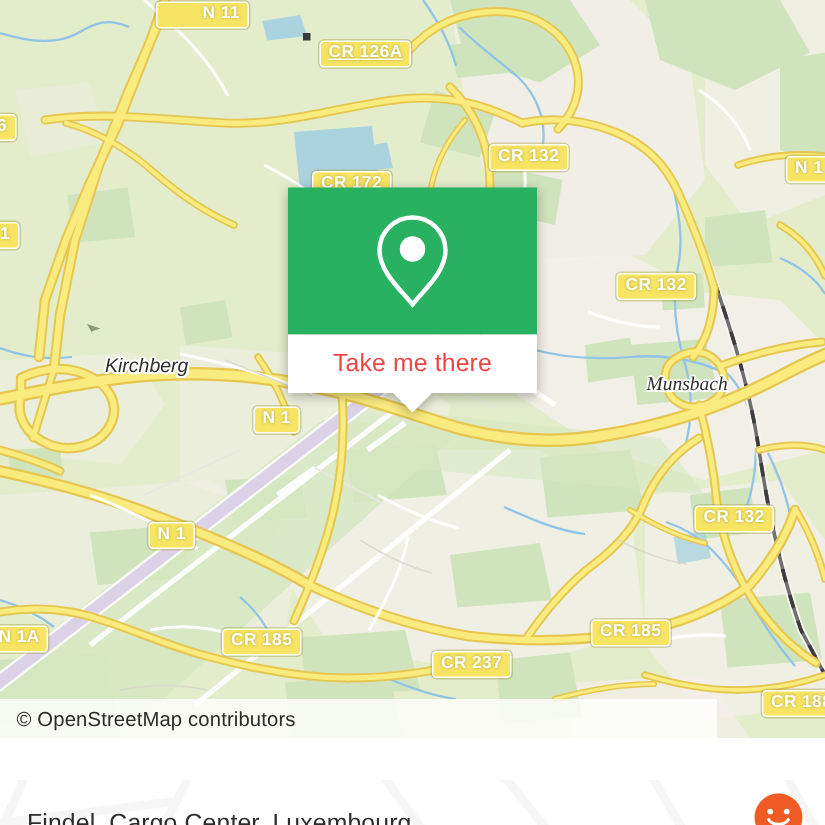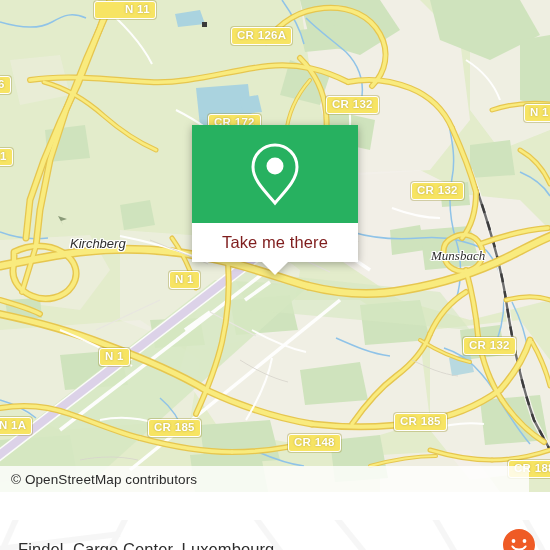--- a/index.html
+++ b/index.html
@@ -12,21 +12,21 @@
 
   
   #map{
     position:absolute;left:0;top:0;width:550px;height:492px;overflow:hidden;
     background:#e3eccb;
   }
   #mapsvg{position:absolute;left:0;top:0;width:550px;height:492px;display:block;}
 
   
   .attrib{
-    position:absolute;left:0;bottom:0;width:529px;height:26px;
+    position:absolute;left:0;bottom:0;width:478px;height:26px;
     background:rgba(255,255,255,0.80);
     display:flex;align-items:center;
     box-sizing:border-box;padding-left:11px;
   }
   .attrib span{
     font-size:13.5px;color:#2b2b2b;letter-spacing:.1px;
     font-family:"Liberation Sans", sans-serif;
   }
 
   
@@ -67,21 +67,21 @@
     background:#27b160;
     height:98px;
     display:flex;align-items:center;justify-content:center;
   }
   #popup .pbody{
     background:#ffffff;
     height:39px;
     display:flex;align-items:center;justify-content:center;
   }
   #popup .pbody span{
-    font-size:16.5px;color:#7f1d1d;letter-spacing:.1px;
+    font-size:16.5px;color:#ef4444;letter-spacing:.1px;
     font-family:"Liberation Sans", sans-serif;
   }
   #popup .ptail{
     position:absolute;left:50%;bottom:-13px;margin-left:-13px;
     width:0;height:0;
     border-left:13px solid transparent;
     border-right:13px solid transparent;
     border-top:13px solid #ffffff;
   }
 
@@ -340,34 +340,34 @@
           <path d="M80,460 C100,456 120,456 138,460"></path>
         </g>
 
         <rect x="202" y="22" width="5" height="5" fill="#3a3a3a"></rect>
 
         <path d="M58,216 l9,3 l-6,2 l2,4 z" fill="#8a9a78"></path>
 
       </g>
     </svg>
 
-    <div class="shield" style="left:94px;top:1px;padding-left:30px;">N 11</div>
-    <div class="shield" style="left:231px;top:27px;">CR 126A</div>
+    <div class="shield" style="left:104px;top:1px;padding-left:30px;">N 11</div>
+    <div class="shield" style="left:213px;top:27px;text-decoration:underline;">CR 126A</div>
     <div class="shield" style="left:326px;top:96px;">CR 132</div>
     <div class="shield" style="left:524px;top:104px;">N 1</div>
     <div class="shield" style="left:208px;top:114px;">CR 172</div>
     <div class="shield" style="left:-8px;top:76px;">6</div>
     <div class="shield" style="left:-6px;top:148px;">1</div>
     <div class="shield" style="left:411px;top:182px;">CR 132</div>
     <div class="shield" style="left:169px;top:271px;">N 1</div>
     <div class="shield" style="left:99px;top:348px;">N 1</div>
     <div class="shield" style="left:463px;top:337px;">CR 132</div>
     <div class="shield" style="left:148px;top:419px;">CR 185</div>
     <div class="shield" style="left:394px;top:413px;">CR 185</div>
-    <div class="shield" style="left:288px;top:434px;">CR 148</div>
+    <div class="shield" style="left:288px;top:434px;">CR 237</div>
     <div class="shield" style="left:-7px;top:417px;">N 1A</div>
     <div class="shield" style="left:508px;top:460px;">CR 188</div>
 
     <div class="placelbl" style="left:22px;top:236px;margin-left:48px;">Kirchberg</div>
     <div class="placelbl" style="left:431px;top:248px;font-family:Liberation Serif, serif;">Munsbach</div>
 
     <div id="popup">
       <div class="phead">
         <svg width="56" height="66" viewBox="0 0 56 66">
           <path d="M28 4 C15.8 4 6 13.8 6 26 C6 40 20 52 28 62 C36 52 50 40 50 26 C50 13.8 40.2 4 28 4 Z" fill="none" stroke="#ffffff" stroke-width="3"></path>

